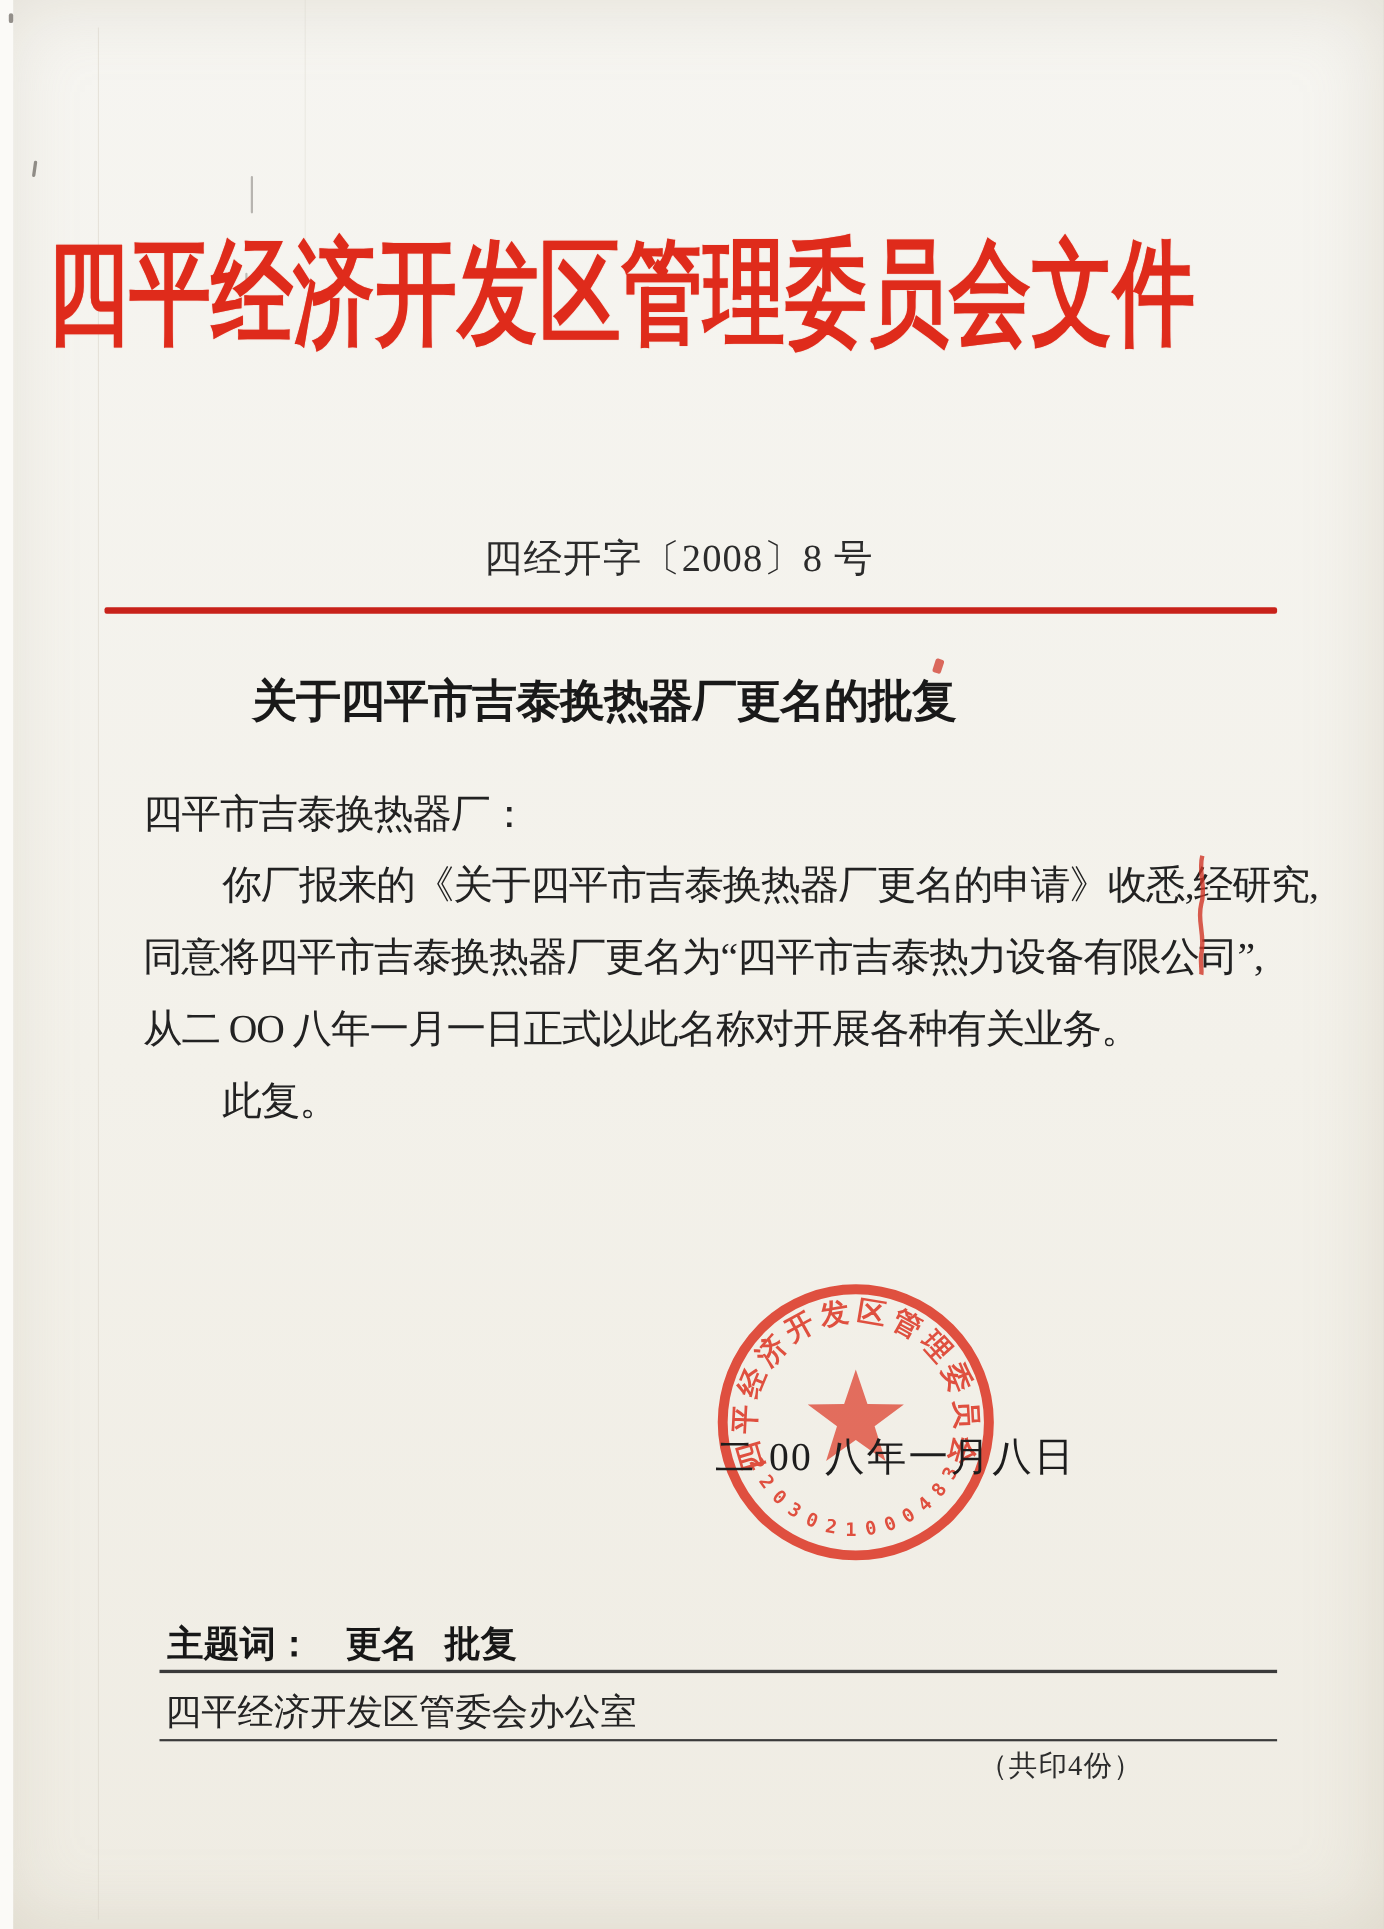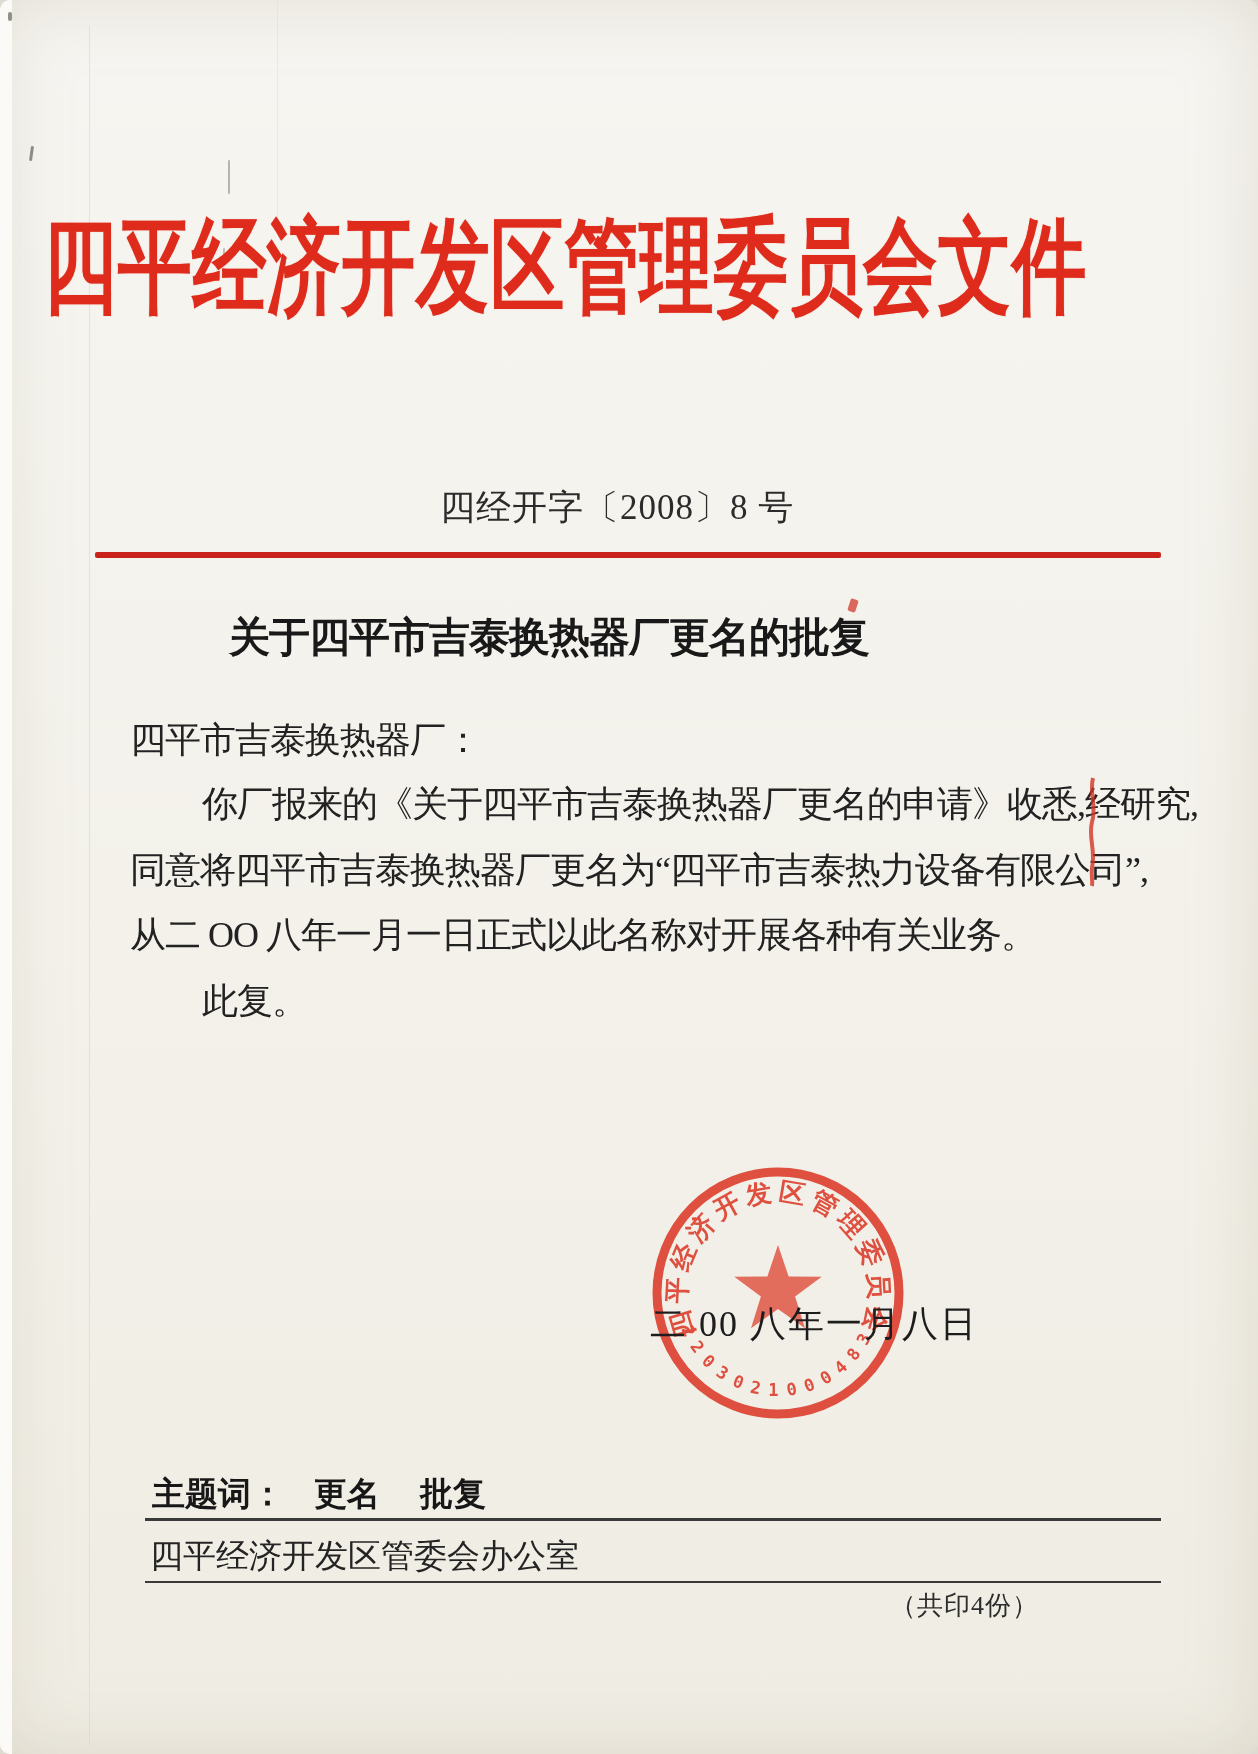--- a/index.html
+++ b/index.html
@@ -4,21 +4,20 @@
 <style>
   html,body{margin:0;padding:0;background:#dedbd2;}
   .page{
     position:relative;
     width:1258px;height:1754px;
     margin:0 auto;
     background:linear-gradient(180deg,#f6f5f1 0%,#f3f1ea 55%,#efece3 100%);
     overflow:hidden;
     font-family:"Liberation Serif", serif;
     box-shadow:inset 0 0 70px rgba(175,165,140,.28);
-    border-radius:10px;
   }
   .edge-strip{position:absolute;left:0;top:0;width:12px;height:100%;background:#fbfaf7;}
   .fold{position:absolute;background:#d8d4c8;opacity:.55;}
   .speck{position:absolute;background:#5a5650;border-radius:2px;opacity:.65;}
 
   .header-wrap{position:absolute;top:198px;left:0;width:1130px;display:flex;justify-content:center;}
   .header-title{
     white-space:nowrap;
     font-size:104px;font-weight:900;
     color:#df2b1b;
@@ -49,21 +48,21 @@
     margin-left:42px;
   }
   .stamp{position:absolute;left:648px;top:1163px;width:260px;height:260px;opacity:.88;z-index:2;}
 
   .footer-subject{
     position:absolute;top:1472px;left:152px;
     font-family:"Liberation Sans","DejaVu Sans",sans-serif;
     font-size:33px;font-weight:bold;color:#171717;white-space:nowrap;
   }
   .footer-subject .term1{margin-left:30px;}
-  .footer-subject .term2{margin-left:40px;}
+  .footer-subject .term2{margin-left:24px;}
   .footer-line{position:absolute;left:145px;width:1016px;background:#3a3a3a;}
   .line-a{top:1518px;height:3px;}
   .line-b{top:1581px;height:2px;}
   .footer-office-row{position:absolute;top:1534px;left:150px;width:1010px;font-size:33px;color:#242424;white-space:nowrap;}
   .print-date{position:absolute;left:660px;top:0;letter-spacing:1px;}
   .copies-note{position:absolute;top:1588px;left:890px;font-size:26px;color:#2c2c2c;letter-spacing:1px;}
 
   .red-squiggle{position:absolute;left:1086px;top:776px;z-index:1;}
   .red-speck{position:absolute;left:849px;top:599px;width:8px;height:13px;background:#d2392b;opacity:.75;transform:rotate(18deg);border-radius:2px;}
 </style>

